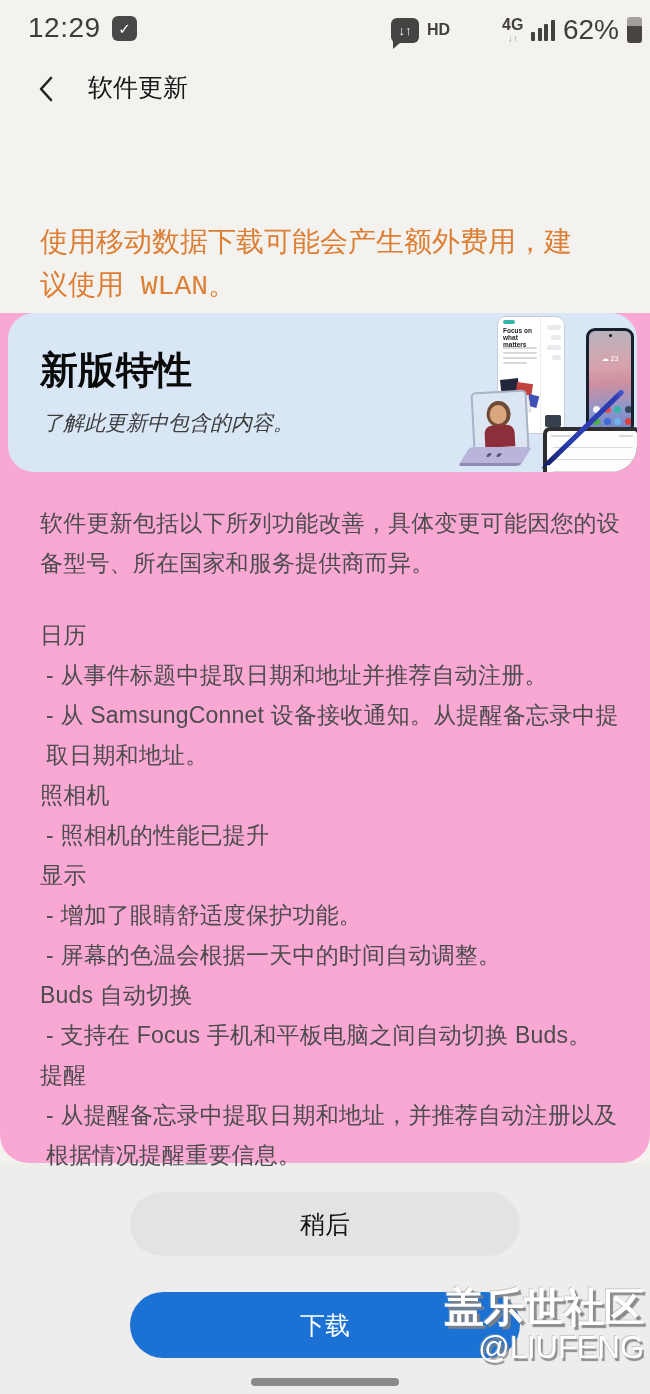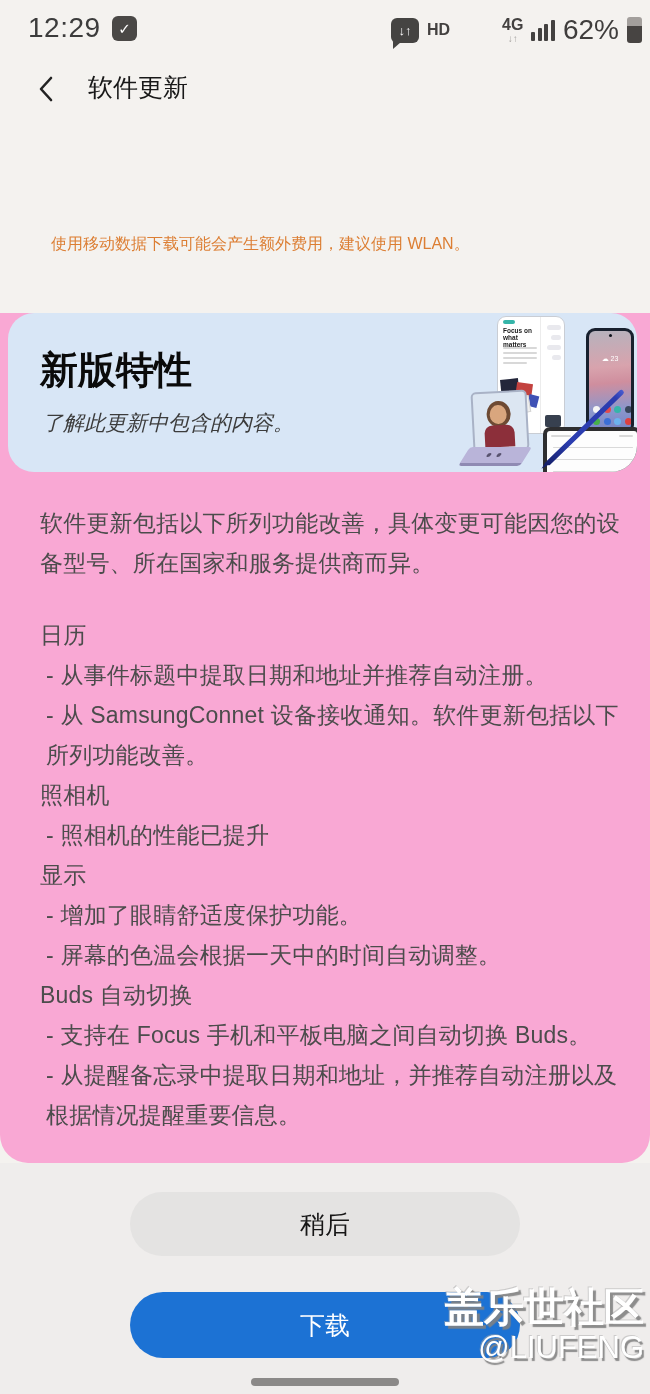--- a/index.html
+++ b/index.html
@@ -26,21 +26,21 @@
   .sb-batt-pct{font-size:28px;color:#3f3d3c;}
   .sb-batt{width:15px;height:26px;border-radius:3px;background:linear-gradient(#a39f9c 0 36%,#474442 36% 100%);}
 
   
   .appbar{position:absolute;left:0;top:62px;width:650px;height:52px;}
   .back-btn{position:absolute;left:30px;top:10px;width:34px;height:34px;display:flex;align-items:center;justify-content:center;}
   .appbar-title{position:absolute;left:88px;top:9px;font-size:25px;color:#181818;font-weight:500;}
 
   
   .page-title{position:absolute;left:40px;top:143px;font-size:33px;color:#141414;font-weight:400;}
-  .warning{position:absolute;left:51px;top:222px;width:540px;font-size:16px;line-height:43px;color:#dc7e33;}
+  .warning{position:absolute;left:40px;top:222px;width:540px;font-size:28px;line-height:43px;color:#dc7e33;font-family:Liberation Mono, monospace;}
 
   
   .feature-card{position:absolute;left:8px;top:0;width:629px;height:159px;background:#d8e6f6;border-radius:26px;overflow:hidden;}
   .fc-title{position:absolute;left:32px;top:32px;font-size:38px;font-weight:700;color:#0a0a0a;}
   .fc-sub{position:absolute;left:34px;top:96px;font-size:21px;color:#3c3c3c;font-style:italic;}
 
   
   .ph-a{position:absolute;left:489px;top:3px;width:66px;height:116px;background:#ffffff;border:1.5px solid #c9cdd4;border-radius:9px;overflow:hidden;}
   .ph-a .col-r{position:absolute;right:0;top:0;width:23px;height:100%;border-left:1px solid #ececec;}
   .ph-a .bub{position:absolute;right:3px;background:#e9e9ee;border-radius:3px;height:5px;}
@@ -204,32 +204,33 @@
         </div>
       </div>
       <div class="pen"></div>
     </div>
 
     <div class="changelog">
       <p class="cl-intro">软件更新包括以下所列功能改善，具体变更可能因您的设备型号、所在国家和服务提供商而异。</p>
 
       <div class="cl-h first">日历</div>
       <div class="cl-i">- 从事件标题中提取日期和地址并推荐自动注册。</div>
-      <div class="cl-i">- 从 SamsungConnet 设备接收通知。软件更新包括以下所列功能改善。</div>
+      <div class="cl-i">- 从 SamsungConnet 设备接收通知。从提醒备忘录中提取日期和地址。</div>
 
       <div class="cl-h rest">照相机</div>
       <div class="cl-i">- 照相机的性能已提升</div>
 
       <div class="cl-h rest">显示</div>
       <div class="cl-i">- 增加了眼睛舒适度保护功能。</div>
       <div class="cl-i">- 屏幕的色温会根据一天中的时间自动调整。</div>
 
       <div class="cl-h rest">Buds 自动切换</div>
       <div class="cl-i">- 支持在 Focus 手机和平板电脑之间自动切换 Buds。</div>
 
+      <div class="cl-h rest">提醒</div>
       <div class="cl-i">- 从提醒备忘录中提取日期和地址，并推荐自动注册以及根据情况提醒重要信息。</div>
     </div>
   </div>
 
   <div class="btn btn-later">稍后</div>
   <div class="btn btn-download">下载</div>
 
   <div class="watermark">
     <div class="wm1">盖乐世社区</div>
     <div class="wm2">@LIUFENG</div>

